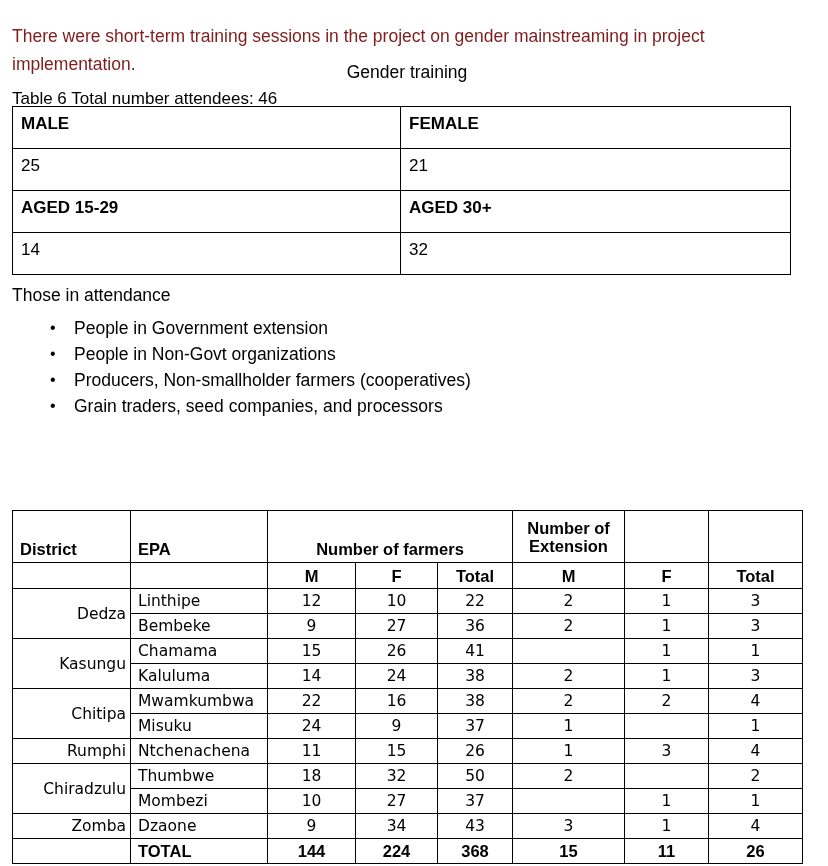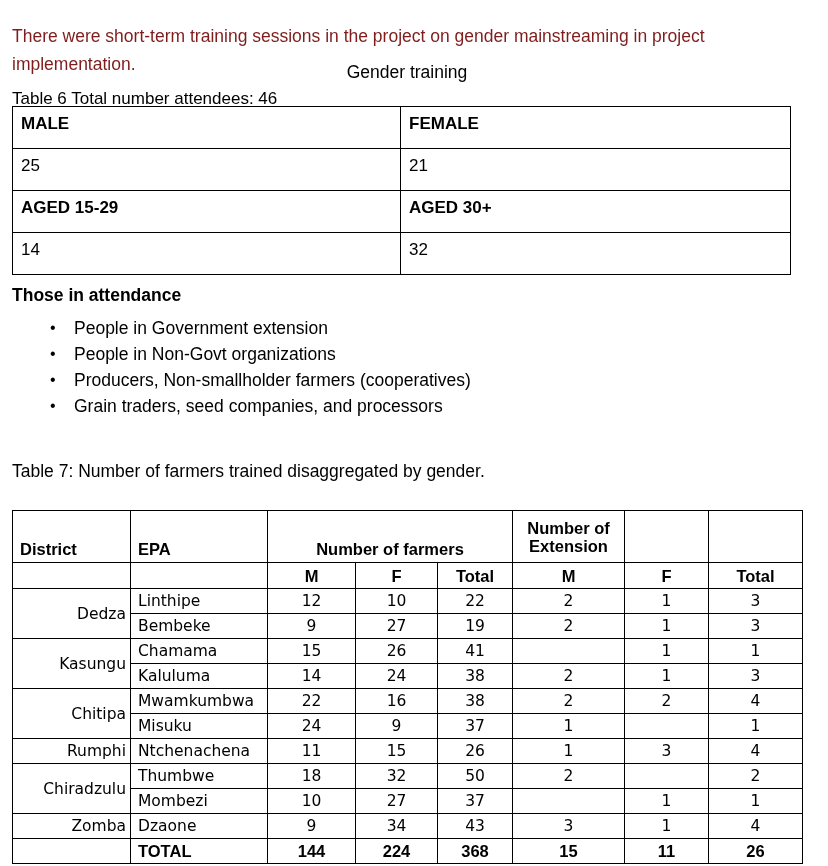--- a/index.html
+++ b/index.html
@@ -77,21 +77,21 @@
   .table6 td.hdr { font-weight: bold; }
   .table6 col.c1 { width: 388px; }
   .table6 col.c2 { width: 390px; }
 
   
   .attendance-title {
     position: absolute;
     left: 12px;
     top: 283px;
     font-size: 17.5px;
-    font-weight: bold;
+    font-weight: normal;
     line-height: 24px;
   }
   .bullets {
     position: absolute;
     left: 12px;
     top: 315px;
     width: 700px;
     margin: 0;
     padding: 0;
     list-style: none;
@@ -244,21 +244,20 @@
     <li>
       <span class="bullet-dot">•</span>
       <span>Producers, Non-smallholder farmers (cooperatives)</span>
     </li>
     <li>
       <span class="bullet-dot">•</span>
       <span>Grain traders, seed companies, and processors</span>
     </li>
   </ul>
 
-  <div class="table7-caption">Table 7: Number of farmers trained disaggregated by gender.</div>
 
   <table class="table7">
     <colgroup>
       <col class="cDistrict">
         <col class="cEpa">
       <col class="cFM">
         <col class="cFF">
         <col class="cFT">
       <col class="cEM">
         <col class="cEF">
@@ -293,21 +292,21 @@
         <td class="num">10</td>
         <td class="num">22</td>
         <td class="num">2</td>
         <td class="num">1</td>
         <td class="num">3</td>
       </tr>
       <tr>
         <td class="epa">Bembeke</td>
         <td class="num">9</td>
         <td class="num">27</td>
-        <td class="num">19</td>
+        <td class="num">36</td>
         <td class="num">2</td>
         <td class="num">1</td>
         <td class="num">3</td>
       </tr>
 
       <tr>
         <td class="district" rowspan="2">Kasungu</td>
         <td class="epa">Chamama</td>
         <td class="num">15</td>
         <td class="num">26</td>

